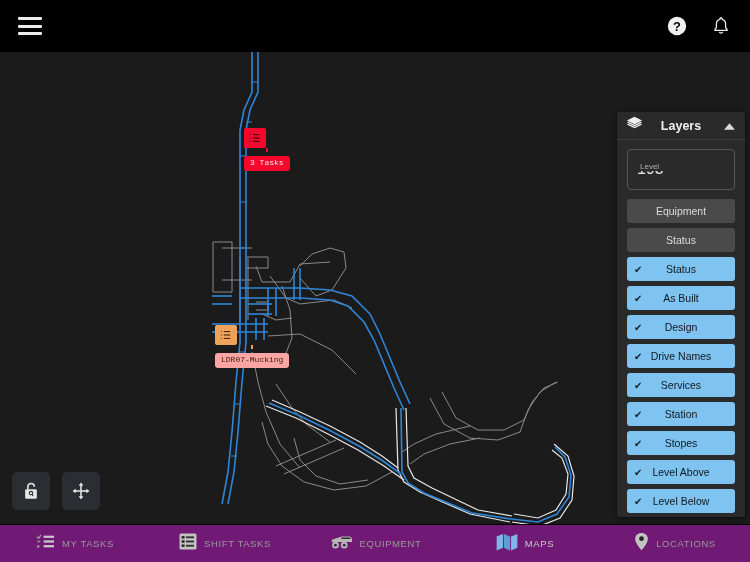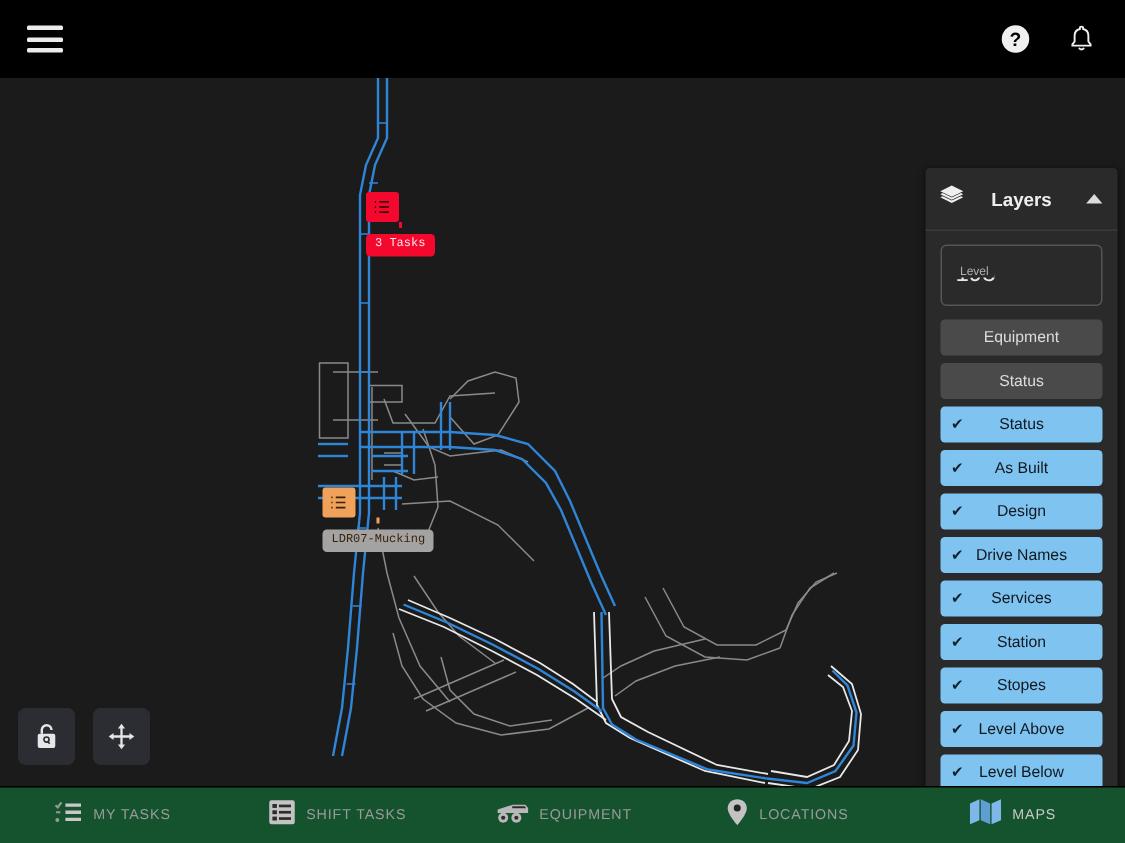--- a/index.html
+++ b/index.html
@@ -55,21 +55,21 @@
     margin-top: 4px;
     padding: 3px 6px 4px;
     border-radius: 3px;
     font-size: 8px;
     white-space: nowrap;
     text-align: center;
     line-height: 1;
     font-family: Liberation Mono, monospace;
   }
   .marker-label.red { background: #f5082d; color: #ffe4e8; }
-  .marker-label.orange { background: #a3a3a3; color: #3b2206; }
+  .marker-label.orange { background: #fca5a5; color: #3b2206; }
   .marker-stem { width: 2px; height: 4px; margin: 0 auto; }
   .marker-stem.red { background: #f5082d; }
   .marker-stem.orange { background: #f0a15a; }
 
   
   .map-tools {
     position: absolute; left: 12px; bottom: 14px;
     display: flex; gap: 12px; z-index: 20;
   }
   .tool-btn {
@@ -84,21 +84,21 @@
   .layers-panel {
     position: absolute; top: 60px; right: 5px;
     width: 128px;
     background: #2a2a2a;
     border-radius: 3px;
     z-index: 30;
     padding-bottom: 4px;
     box-shadow: 0 1px 5px rgba(0,0,0,.6);
   }
   .layers-header {
-    height: 42px;
+    height: 28px;
     display: flex; align-items: center;
     padding: 0 9px;
     border-bottom: 1px solid #3a3a3a;
     cursor: pointer;
   }
   .layers-title {
     flex: 1; text-align: center;
     color: #efefef; font-size: 12.5px; font-weight: bold;
     margin-left: -4px;
   }
@@ -130,21 +130,21 @@
   .layer-check {
     position: absolute; left: 7px; top: 50%;
     transform: translateY(-50%);
     font-size: 10px; color: #10202c;
   }
 
   
   .bottomnav {
     position: absolute; bottom: 0; left: 0;
     width: 750px; height: 38px;
-    background: #14532d;
+    background: #701a75;
     display: flex; align-items: center;
     z-index: 40;
     border-top: 1px solid #000;
   }
   .nav-item {
     flex: 1;
     display: flex; align-items: center; justify-content: center;
     gap: 7px;
     cursor: pointer;
   }
@@ -452,35 +452,35 @@
           <path d="M13.5 4.6 L22.5 4.6 L23.6 6.2 L13.5 6.2 Z" fill="#2c2c2c"></path>
           <circle cx="7" cy="13" r="3.6" fill="#b8b8b8"></circle>
           <circle cx="7" cy="13" r="1.5" fill="#2c2c2c"></circle>
           <circle cx="16.5" cy="13" r="3.6" fill="#b8b8b8"></circle>
           <circle cx="16.5" cy="13" r="1.5" fill="#2c2c2c"></circle>
         </svg>
       </span>
       <span class="nav-label">EQUIPMENT</span>
     </div>
 
-    <div class="nav-item">
-      <span>
-        <svg width="15" height="19" viewBox="0 0 16 20">
-          <path d="M8 0.8 C4 0.8 1.2 3.6 1.2 7.2 C1.2 11.8 8 19.2 8 19.2 C8 19.2 14.8 11.8 14.8 7.2 C14.8 3.6 12 0.8 8 0.8 Z" fill="#c3c3c3"></path>
-          <circle cx="8" cy="7" r="2.5" fill="#242424"></circle>
-        </svg>
-      </span>
-      <span class="nav-label">LOCATIONS</span>
-    </div>
-
     <div class="nav-item active">
       <span>
         <svg width="22" height="18" viewBox="0 0 24 20">
           <polygon points="0.5,4 7.5,1 7.5,16.5 0.5,19.5" fill="#7fb8e8"></polygon>
           <polygon points="8.5,1 15.5,4 15.5,19.5 8.5,16.5" fill="#5f9ed2"></polygon>
           <polygon points="16.5,4 23.5,1 23.5,16.5 16.5,19.5" fill="#7fb8e8"></polygon>
         </svg>
       </span>
       <span class="nav-label">MAPS</span>
     </div>
 
+    <div class="nav-item">
+      <span>
+        <svg width="15" height="19" viewBox="0 0 16 20">
+          <path d="M8 0.8 C4 0.8 1.2 3.6 1.2 7.2 C1.2 11.8 8 19.2 8 19.2 C8 19.2 14.8 11.8 14.8 7.2 C14.8 3.6 12 0.8 8 0.8 Z" fill="#c3c3c3"></path>
+          <circle cx="8" cy="7" r="2.5" fill="#242424"></circle>
+        </svg>
+      </span>
+      <span class="nav-label">LOCATIONS</span>
+    </div>
+
   </div>
 </div>
 
 </body></html>

